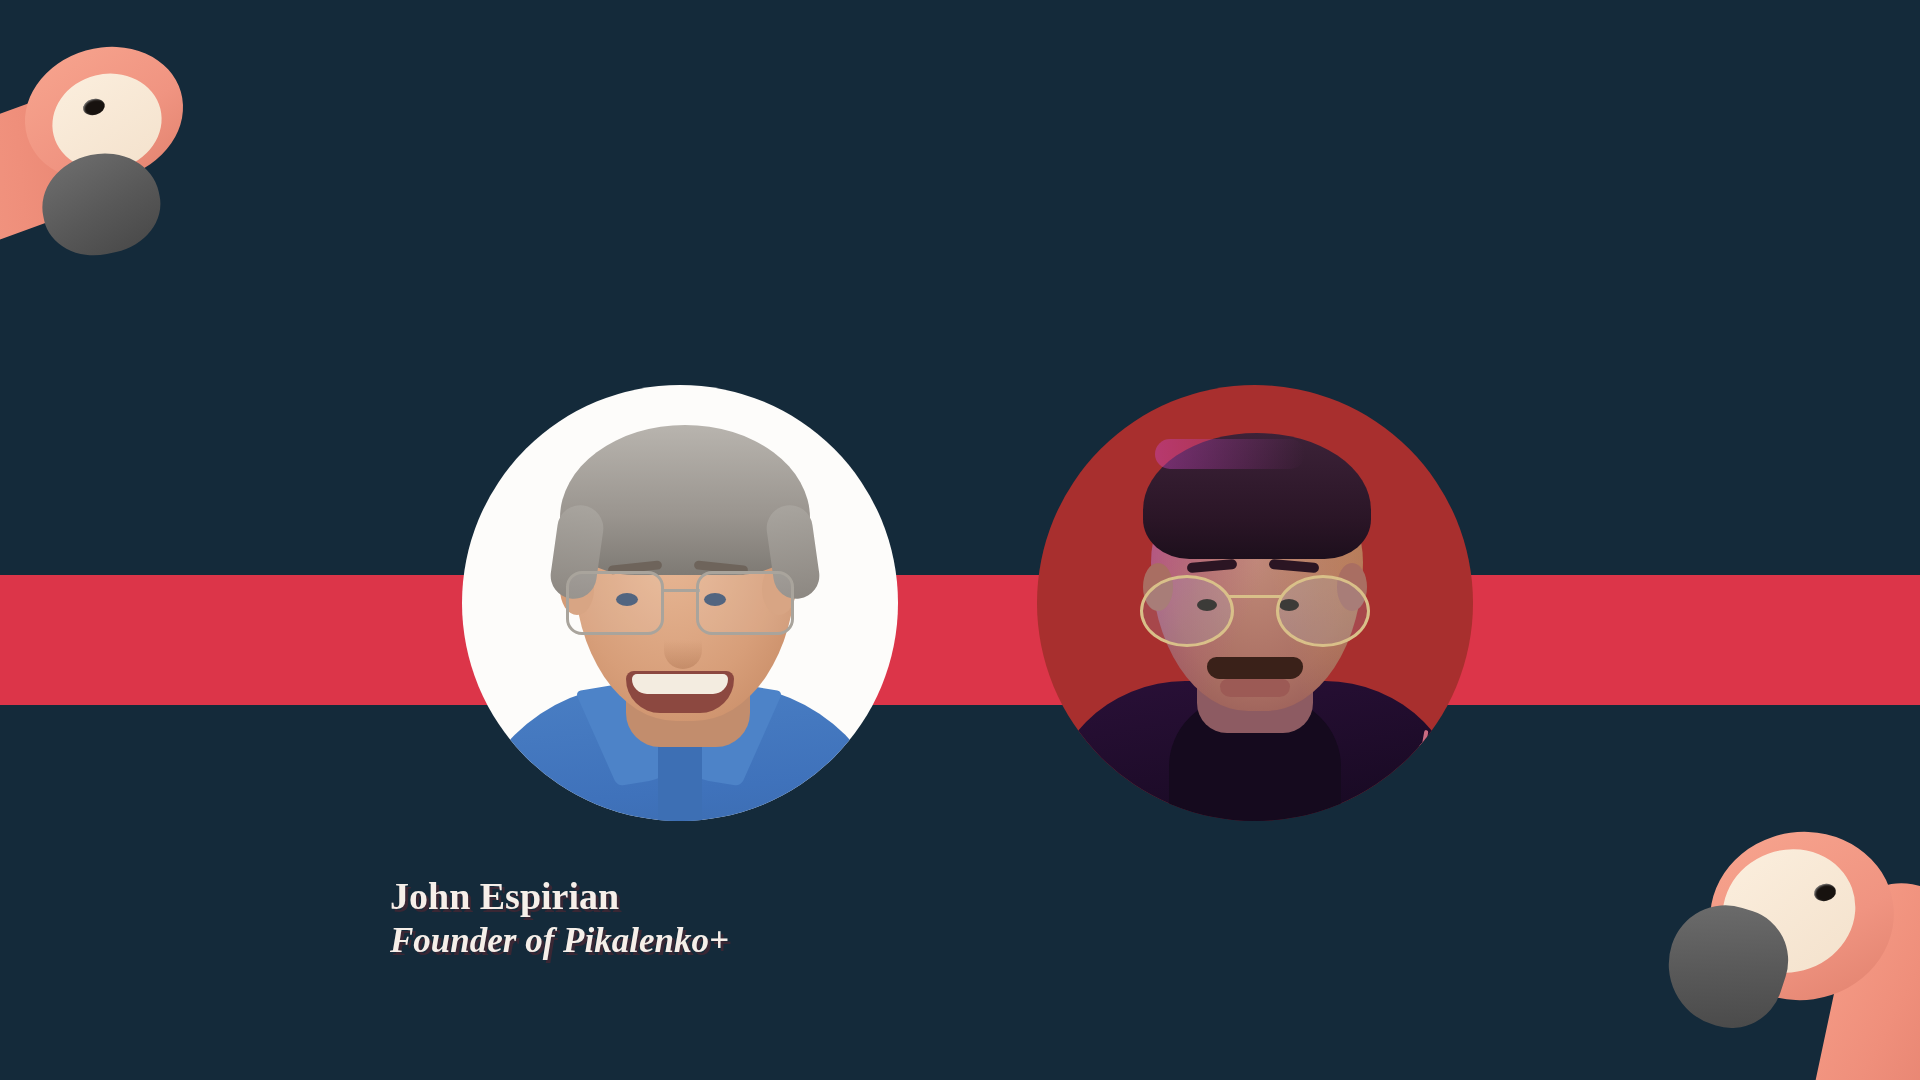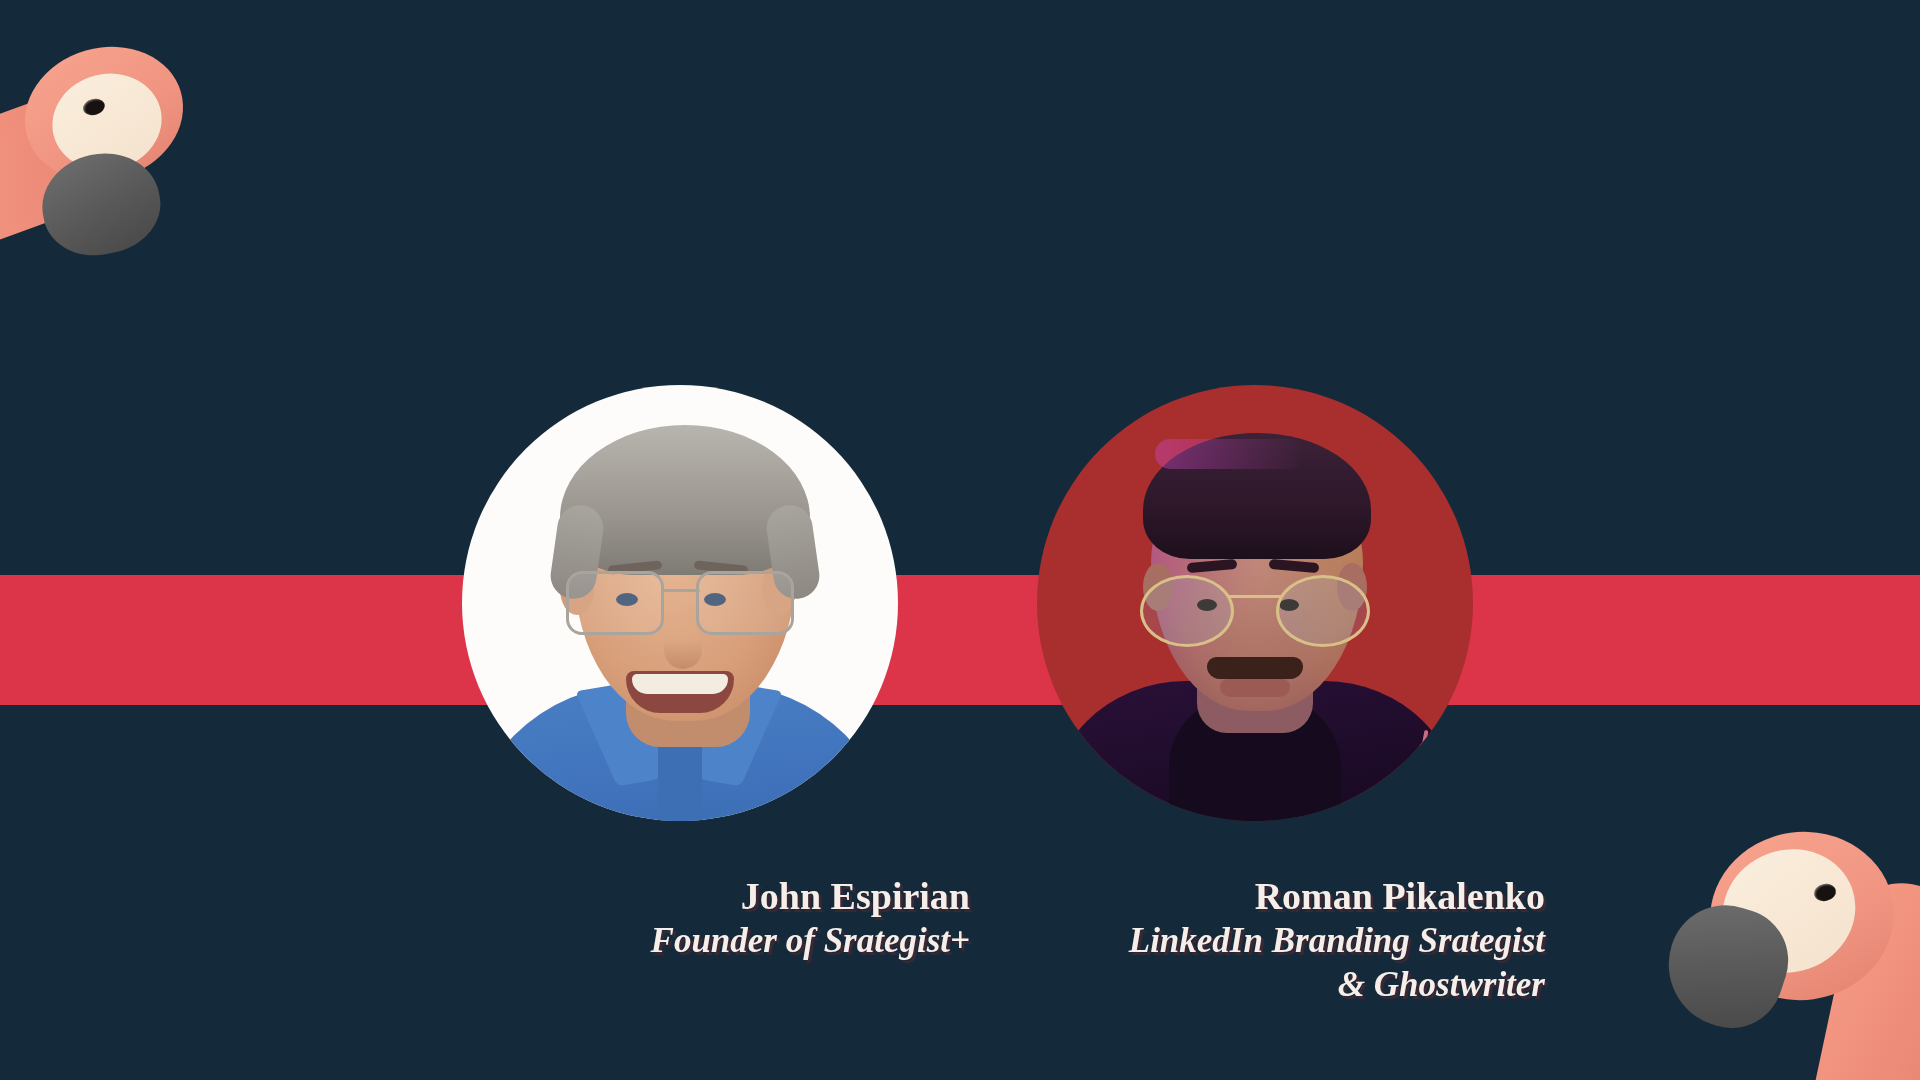--- a/index.html
+++ b/index.html
@@ -58,21 +58,21 @@
     position: absolute;
     left: 0;
     top: 0;
     width: 1920px;
     height: 1080px;
     z-index: 3;
   }
   .speaker {
     position: absolute;
     width: 580px;
-    text-align: right;
+    text-align: left;
   }
   .speaker.left  { left: 390px; top: 385px; }
   .speaker.right { left: 965px; top: 385px; }
 
   .avatar {
     position: relative;
     width: 436px;
     height: 436px;
     margin: 0 auto;
     border-radius: 50%;
@@ -428,21 +428,21 @@
             <div class="j-bridge"></div>
             <div class="j-lens r"></div>
           </div>
           <div class="j-mouth">
             <div class="j-teeth"></div>
           </div>
         </div>
       </div>
       <div class="speaker-text">
         <span class="sp-name">John Espirian</span>
-        <span class="sp-role">Founder of Srategist+</span>
+        <span class="sp-role">Founder of Pikalenko+</span>
       </div>
     </div>
 
     <div class="speaker right">
       <div class="avatar roman">
         <div class="roman-art">
           <div class="r-shirt">
             <div class="r-flam" style="left:28px;  top:54px;  transform:rotate(-12deg);"></div>
             <div class="r-flam" style="left:70px;  top:128px; transform:rotate(8deg);"></div>
 
@@ -463,25 +463,20 @@
           <div class="r-eye-r"></div>
           <div class="r-glasses">
             <div class="r-lens l"></div>
             <div class="r-bridge"></div>
             <div class="r-lens r"></div>
           </div>
           <div class="r-moustache"></div>
           <div class="r-lips"></div>
         </div>
       </div>
-      <div class="speaker-text">
-        <span class="sp-name">Roman Pikalenko</span>
-        <span class="sp-role">LinkedIn Branding Srategist</span>
-        <span class="sp-role">&amp; Ghostwriter</span>
-      </div>
     </div>
 
   </div>
 
   <div class="flamingo" id="flamingo-bottomright">
     <div class="fl-neck"></div>
     <div class="fl-head"></div>
     <div class="fl-cheek"></div>
     <div class="fl-beak"></div>
     <div class="fl-eye"></div>

